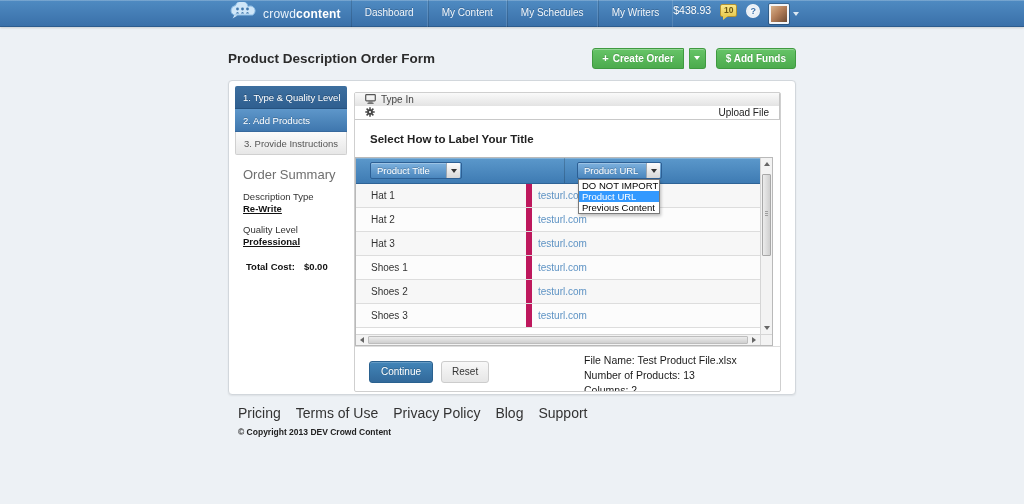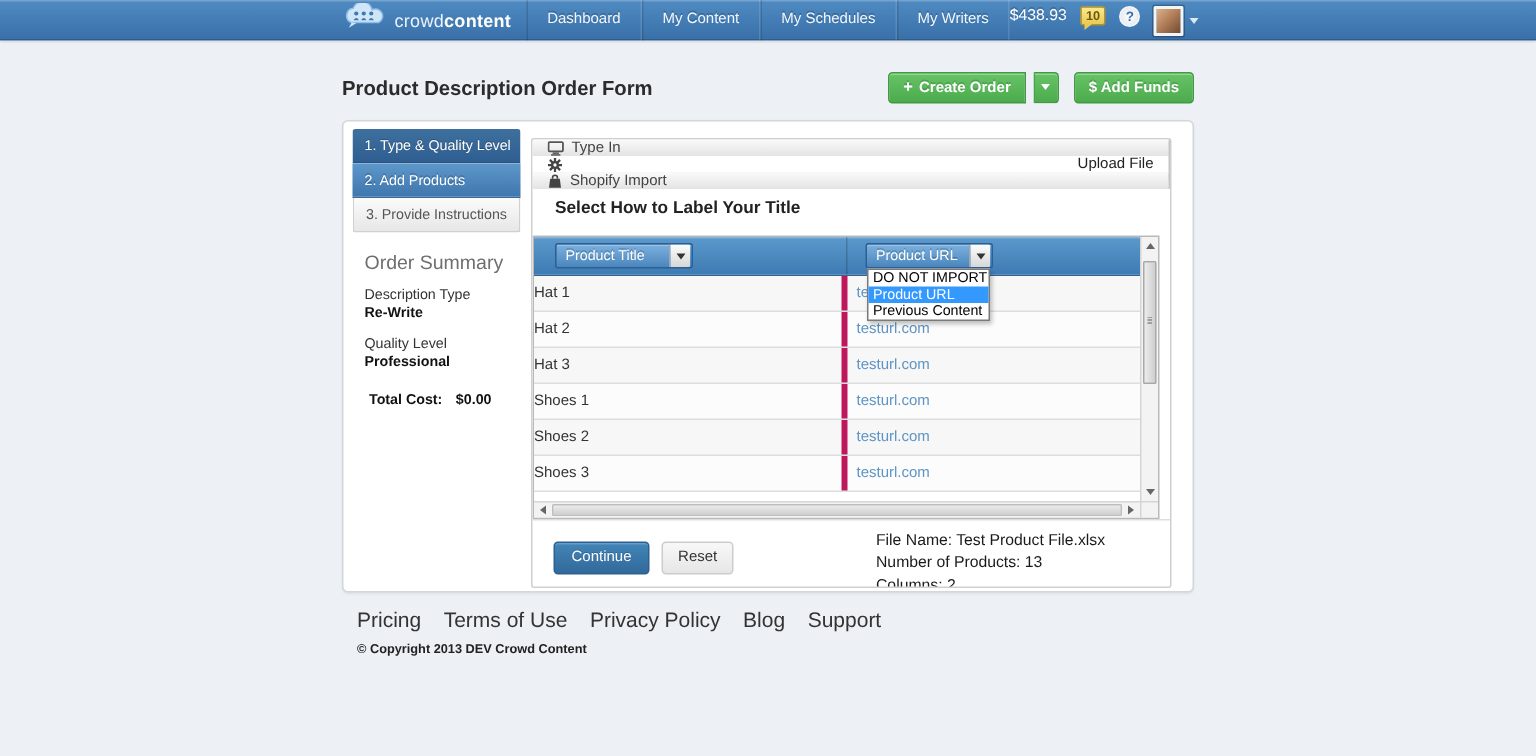--- a/index.html
+++ b/index.html
@@ -79,21 +79,21 @@
   }
   .sidebar { width:112px; margin-left:1px; }
   .step { height:23px; line-height:23px; font-size:9.5px; padding-left:8px; cursor:pointer; white-space:nowrap; overflow:hidden; }
   .step-1 { background:linear-gradient(#3d6f9f,#2f5f90); color:#fff; border-bottom:1px solid #26527f; text-shadow:0 -1px 0 rgba(0,0,0,.25); border-radius:2px 2px 0 0; }
   .step-2 { background:linear-gradient(#5e97ca,#3f77ae); color:#fff; border-bottom:1px solid #37699d; text-shadow:0 -1px 0 rgba(0,0,0,.2); }
   .step-3 { background:linear-gradient(#fbfbfb,#e7e7e7); color:#555; border:1px solid #d0d0d0; border-top:none; border-radius:0 0 2px 2px; }
   .order-summary { padding:12px 0 0 8px; }
   .os-title { font-size:13px; color:#6f6f6f; margin:0 0 2px 0; font-weight:normal; }
   .os-group { margin-top:9px; }
   .os-label { font-size:9.5px; color:#333; line-height:12px; }
-  .os-value { font-size:9.5px; color:#111; font-weight:bold; line-height:12px; }
+  .os-value { font-size:9.5px; color:#111; font-weight:bold; line-height:12px;text-decoration:underline; }
   .os-total { margin-top:13px; display:flex; gap:9px; padding-left:3px; }
   .os-total .os-label { font-weight:bold; color:#111; }
 
   
   .main-panel { width:427px; margin-left:7px; margin-top:6px; height:300px; background:#fff; border:1px solid #cfcfcf; border-radius:2px; overflow:hidden; }
   .tabstrip { height:27px; background:linear-gradient(#f5f5f5,#e6e6e6); border-bottom:1px solid #c9c9c9; display:flex;flex-direction:column; }
   .tab {
     display:flex; align-items:center; gap:5px; padding:0 10px; font-size:10px; color:#444; cursor:pointer;
     background:linear-gradient(#fafafa,#e3e3e3); border-right:1px solid #c5c5c5; height:27px;
   }
@@ -130,21 +130,21 @@
     position:absolute; left:222px; top:21px; width:82px; z-index:20;
     background:#ffffff; border:1px solid #7a7a7a; box-shadow:1px 2px 3px rgba(0,0,0,.25);
   }
   .dd-option { font-size:9.5px; color:#000; line-height:11px; padding:0 3px; white-space:nowrap; cursor:pointer; }
   .dd-option.selected { background:#3399ff; color:#ffffff; }
 
   .grid-rows { margin-right:12px; }
   .grow { display:flex; height:24px; border-bottom:1px solid #ddd; background:#fcfcfc; }
   .grow:nth-child(odd) { background:#f7f7f7; }
   .gcell { line-height:23px; font-size:10px; white-space:nowrap; overflow:hidden; }
-  .gcell.c1 { width:209px; color:#333; border-right:4px solid #be185d; }
+  .gcell.c1 { width:176px; padding-left:15px; color:#333; border-right:6px solid #be185d; }
   .gcell.c2 { flex:1; padding-left:6px; }
   .gcell.c2 a { color:#5e93c4; text-decoration:none; cursor:pointer; }
 
   
   .vscroll { position:absolute; top:0; right:0; bottom:11px; width:12px; background:#f3f3f3; border-left:1px solid #d5d5d5; }
   .vthumb { position:absolute; top:16px; left:1px; right:1px; height:82px; background:linear-gradient(90deg,#ececec,#cfcfcf); border:1px solid #a8a8a8; border-radius:1px; cursor:pointer; }
   .vthumb:after { content:""; position:absolute; left:2px; right:2px; top:36px; height:5px;
     background:repeating-linear-gradient(#9e9e9e 0 1px, transparent 1px 2px); }
   .sb-arrow { position:absolute; left:0; right:0; height:10px; display:flex; align-items:center; justify-content:center; cursor:pointer; }
   .sb-arrow.up { top:1px; } .sb-arrow.down { bottom:1px; }
@@ -278,29 +278,20 @@
                   <line x1="0.3" y1="5" x2="9.7" y2="5"></line>
                   <line x1="1.6" y1="1.6" x2="8.4" y2="8.4"></line>
                   <line x1="8.4" y1="1.6" x2="1.6" y2="8.4"></line>
                 </g>
                 <circle cx="5" cy="5" r="2.7" fill="#444"></circle>
                 <circle cx="5" cy="5" r="1.1" fill="#fff"></circle>
               </svg>
           </span>
           <span>Upload File</span>
         </span>
-        <span class="tab">
-          <span class="ticon">
-            <svg width="10" height="10" viewBox="0 0 10 10">
-                <path d="M1.8 3.2 h6.4 l0.8 6 h-8 z" fill="#444"></path>
-                <path d="M3.4 3.2 v-0.8 a1.6 1.6 0 0 1 3.2 0 v0.8" fill="none" stroke="#444" stroke-width="1.1"></path>
-              </svg>
-          </span>
-          <span>Shopify Import</span>
-        </span>
       </div>
 
       <div class="panel-heading">Select How to Label Your Title</div>
 
       <div class="grid">
         <div class="grid-header">
           <div class="ghcell c1">
             <span class="hselect hs1">
               <span class="sel-label">Product Title</span>
               <span class="sel-arrow-box">

